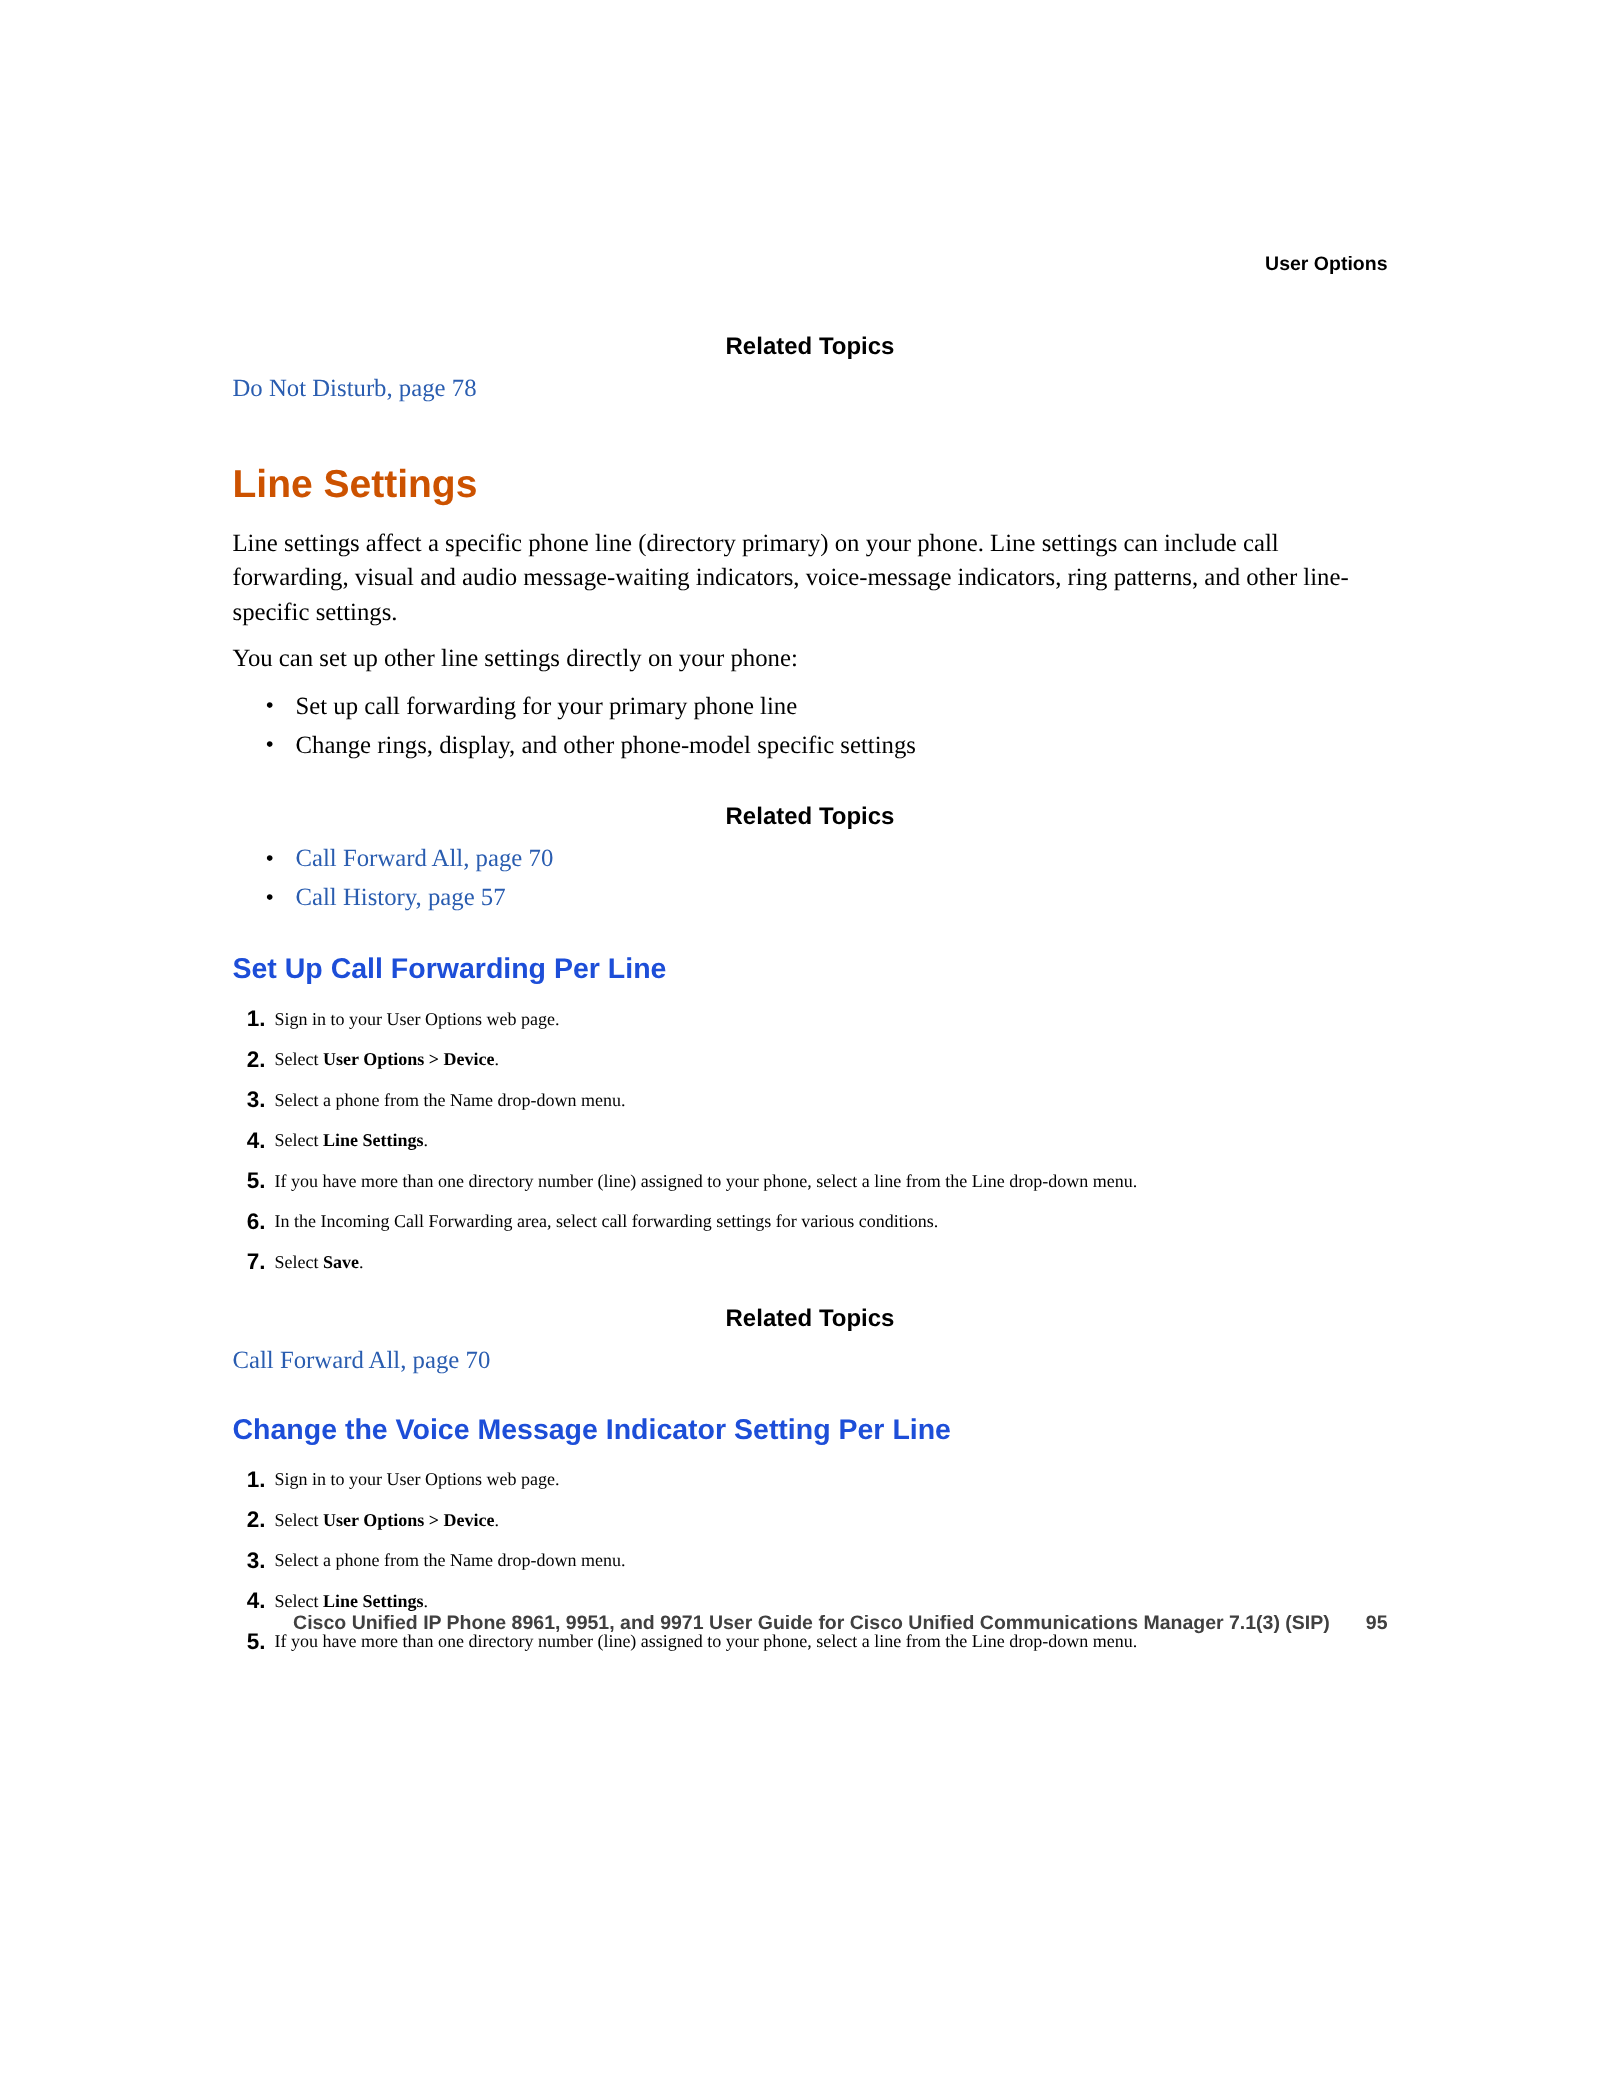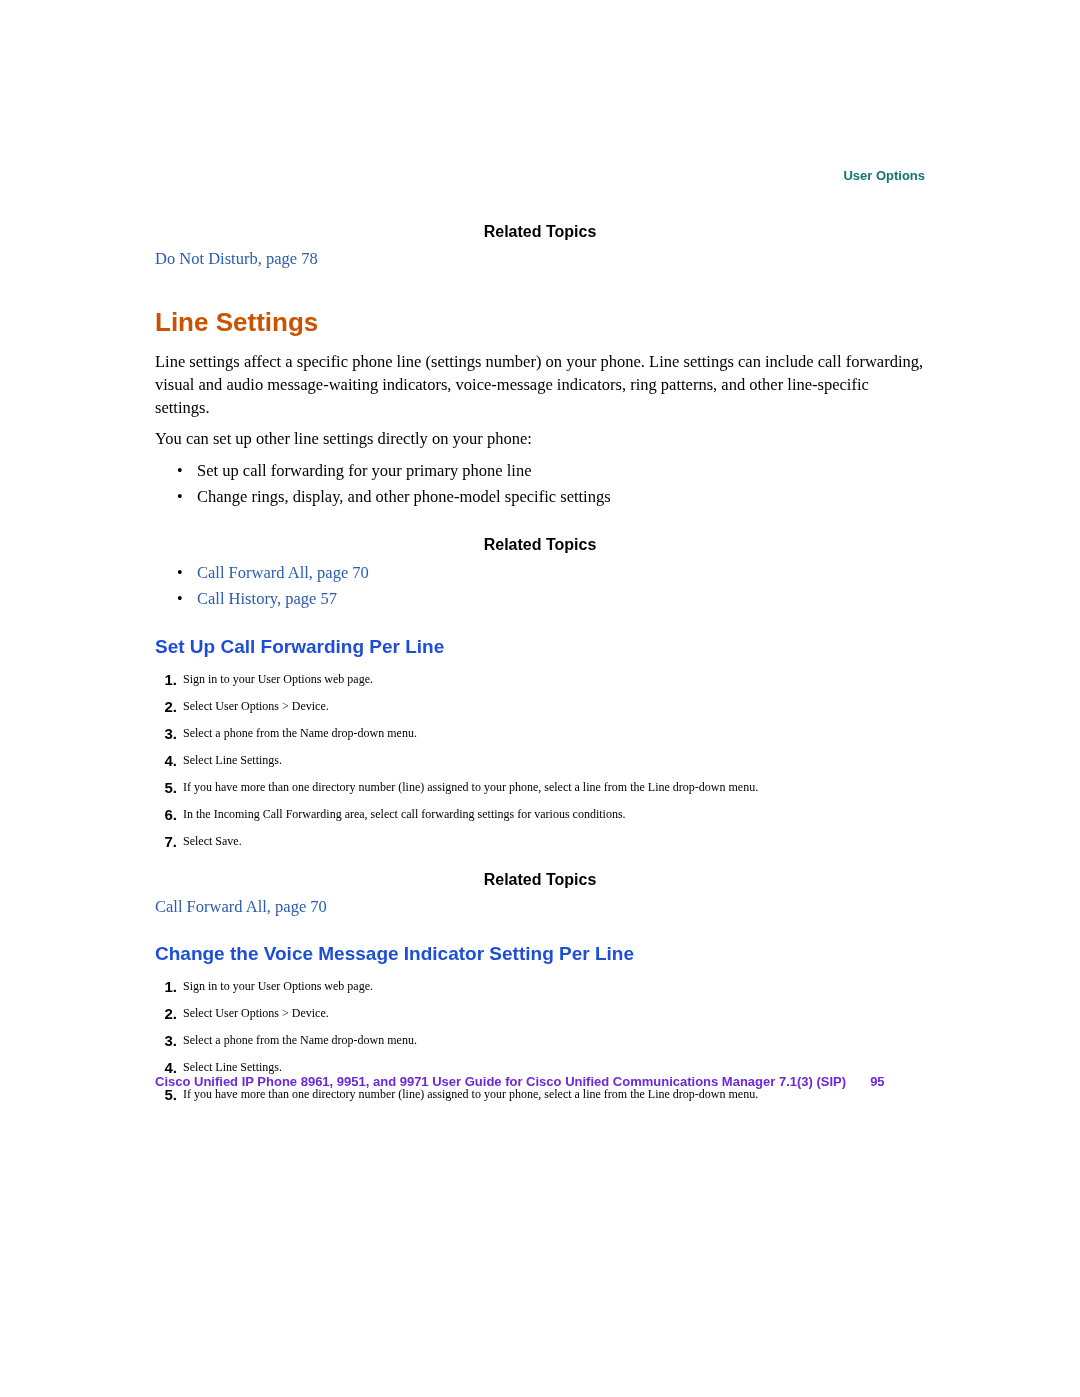--- a/index.html
+++ b/index.html
@@ -18,21 +18,21 @@
     box-sizing: border-box;
     padding: 165px 155px 0 155px; 
   }
   .chapter-label {
     position: absolute;
     top: 168px;
     right: 155px;
     font-family: Arial, Helvetica, sans-serif;
     font-weight: bold;
     font-size: 13px;
-    color: #0f766e;
+    color: #000000;
   }
   .sect-label {
     font-family: Arial, Helvetica, sans-serif;
     font-weight: bold;
     font-size: 16px;
     color: #000;
     margin: 0 0 6px 0;
     text-align: center;
   }
   .link {
@@ -115,36 +115,36 @@
     left: 0;
     top: 0;
     font-family: Arial, Helvetica, sans-serif;
     font-weight: bold;
     font-size: 15px;
     width: 22px;
     text-align: right;
   }
   ol.steps b {
     font-family: Georgia, 'Times New Roman', serif;
-    font-weight: normal;
+    font-weight: bold;
     text-align: center;
   }
   .block-top { margin-top: 58px; }
   .block-gap { margin-top: 28px; }
   .footer {
     position: absolute;
     left: 155px;
     right: 155px;
     bottom: 308px;
     font-family: Arial, Helvetica, sans-serif;
     font-weight: bold;
     font-size: 13px;
-    color: #6d28d9;
+    color: #404040;
     display: flex;
-    justify-content: flex-start;
+    justify-content: flex-end;
     align-items: baseline;
   }
   .footer .pgnum {
     padding-left: 24px;
     margin-top: 32px;
   }
 </style>
 </head>
 <body>
 
@@ -152,21 +152,21 @@
 
   <div class="chapter-label">User Options</div>
 
   <div class="block-top">
     <p class="sect-label">Related Topics</p>
     <a href="#" class="link">Do Not Disturb, page 78</a>
   </div>
 
   <div class="block-gap" style="margin-top:36px;">
     <h1 class="chapter-title">Line Settings</h1>
-    <p class="body-text">Line settings affect a specific phone line (settings number) on your phone. Line settings can include call forwarding, visual and audio message-waiting indicators, voice-message indicators, ring patterns, and other line-specific settings.</p>
+    <p class="body-text">Line settings affect a specific phone line (directory primary) on your phone. Line settings can include call forwarding, visual and audio message-waiting indicators, voice-message indicators, ring patterns, and other line-specific settings.</p>
     <p class="body-text">You can set up other line settings directly on your phone:</p>
     <ul class="bullets">
       <li>Set up call forwarding for your primary phone line</li>
       <li>Change rings, display, and other phone-model specific settings</li>
     </ul>
 
     <p class="sect-label">Related Topics</p>
     <ul class="link-bullets">
       <li>
         <a href="#" class="link">Call Forward All, page 70</a>

